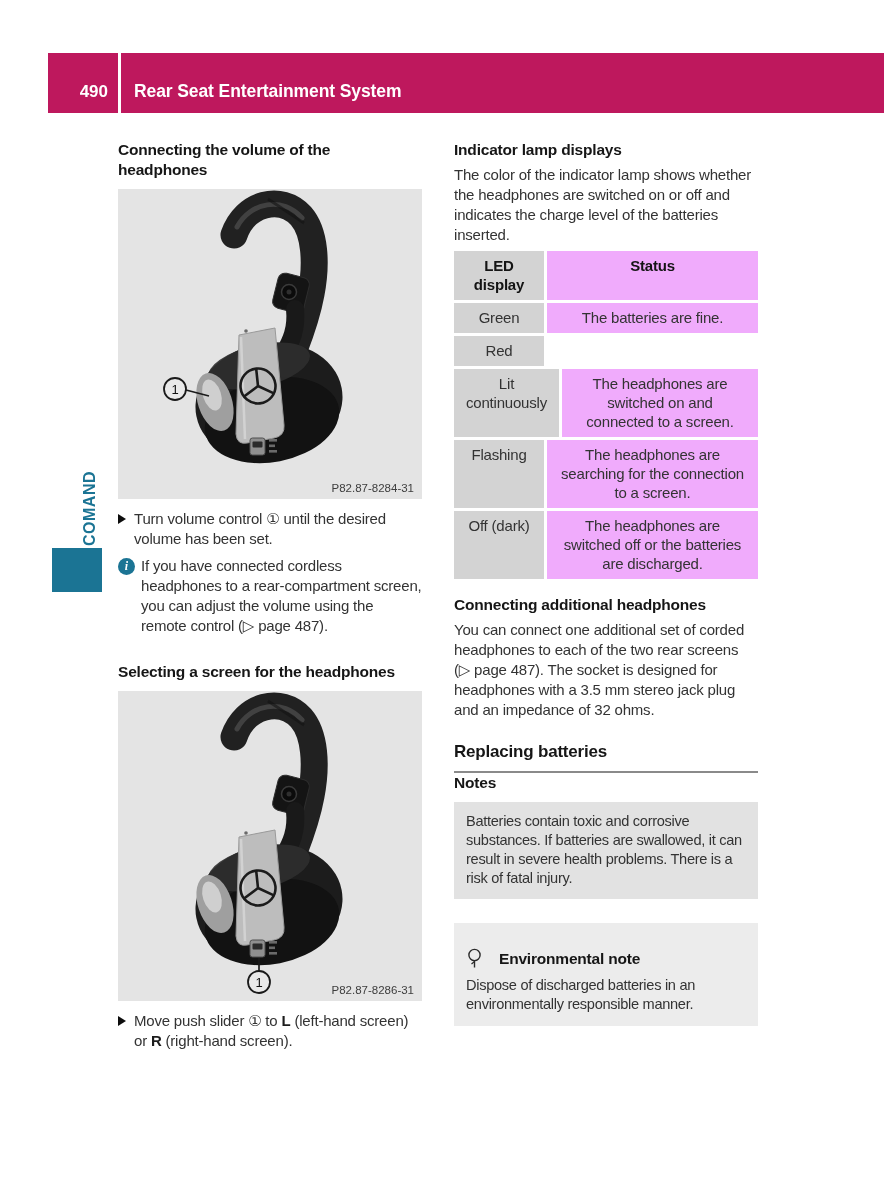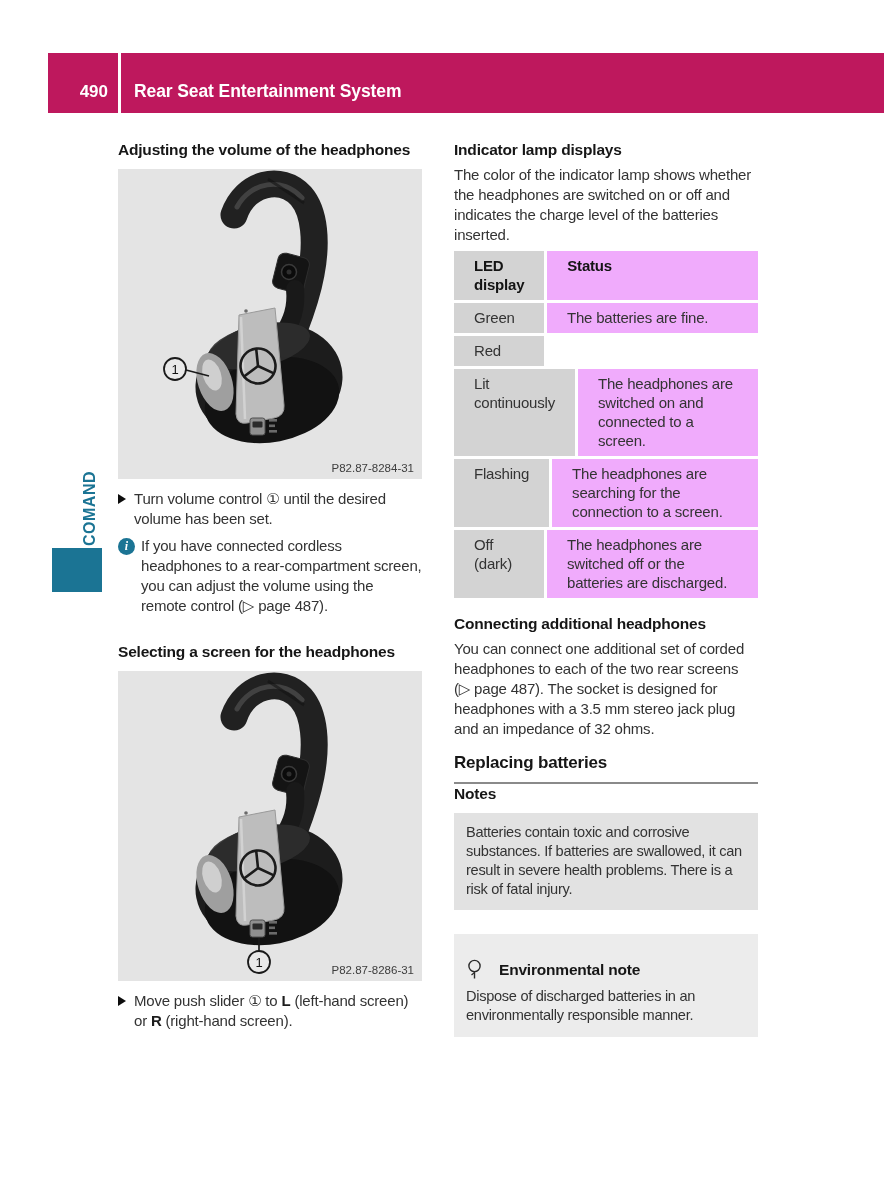--- a/index.html
+++ b/index.html
@@ -78,30 +78,30 @@
   }
   .note-text { flex:1; }
 
   .gap-lg { height:14px; }
 
   
   .itable { display:flex; flex-direction:column; gap:3px; margin:6px 0 16px; }
   .irow { display:flex; gap:3px; }
   .cell {
     font-size:15px; line-height:19px; letter-spacing:-0.2px;
-    padding:5px 20px 6px; color:#333;
+    padding:5px 12px 6px; color:#333;text-align:center;
   }
   .cell-led   { flex:0 0 90px; background:#d3d3d3; overflow-wrap:break-word; }
   .cell-status{ flex:1; background:#f0abfc; }
   .irow.head .cell { font-weight:bold; color:#141414; }
 
   
   .sec-major {
     font-size:17px; font-weight:bold; color:#161616; letter-spacing:-0.2px;
-    margin:14px 0 0; padding-bottom:9px; border-bottom:2px solid #8a8a8a;
+    margin:22px 0 0; padding-bottom:9px; border-bottom:2px solid #8a8a8a;
   }
   .notes-h { margin-top:15px; margin-bottom:6px; }
 
   
   .warn-box { background:#e2e2e2; padding:10px 12px 11px; margin-top:5px; }
   .warn-head { display:flex; align-items:center; gap:10px; margin-bottom:7px; }
   .warn-label { color:#1B7494; font-weight:bold; font-size:15px; letter-spacing:0.3px; }
   .warn-box p, .env-box p {
     font-size:14.6px; line-height:19px; letter-spacing:-0.3px;
     margin:0 0 6px; color:#333;
@@ -164,21 +164,21 @@
   <div class="pagenum">490</div>
   <div class="hdr-divider"></div>
   <div class="hdr-title">Rear Seat Entertainment System</div>
 </header>
 
 <div class="side-label">COMAND</div>
 <div class="side-tab"></div>
 
 <div class="col-left">
 
-  <h3 class="sec">Adjusting the volume of the headphones</h3>
+  <h3 class="sec">Connecting the volume of the headphones</h3>
 
   <figure>
     <svg viewBox="0 0 304 310" width="304" height="310">
       <use href="#hp-art"></use>
       <g>
         <line x1="68" y1="201" x2="91" y2="207" stroke="#1a1a1a" stroke-width="1.7"></line>
         <circle cx="57" cy="200" r="11" fill="#e9e9e9" stroke="#1a1a1a" stroke-width="1.8"></circle>
         <text class="callout-num" x="57" y="204.5" text-anchor="middle">1</text>
       </g>
       <text class="fig-caption" x="296" y="303" text-anchor="end">P82.87-8284-31</text>

